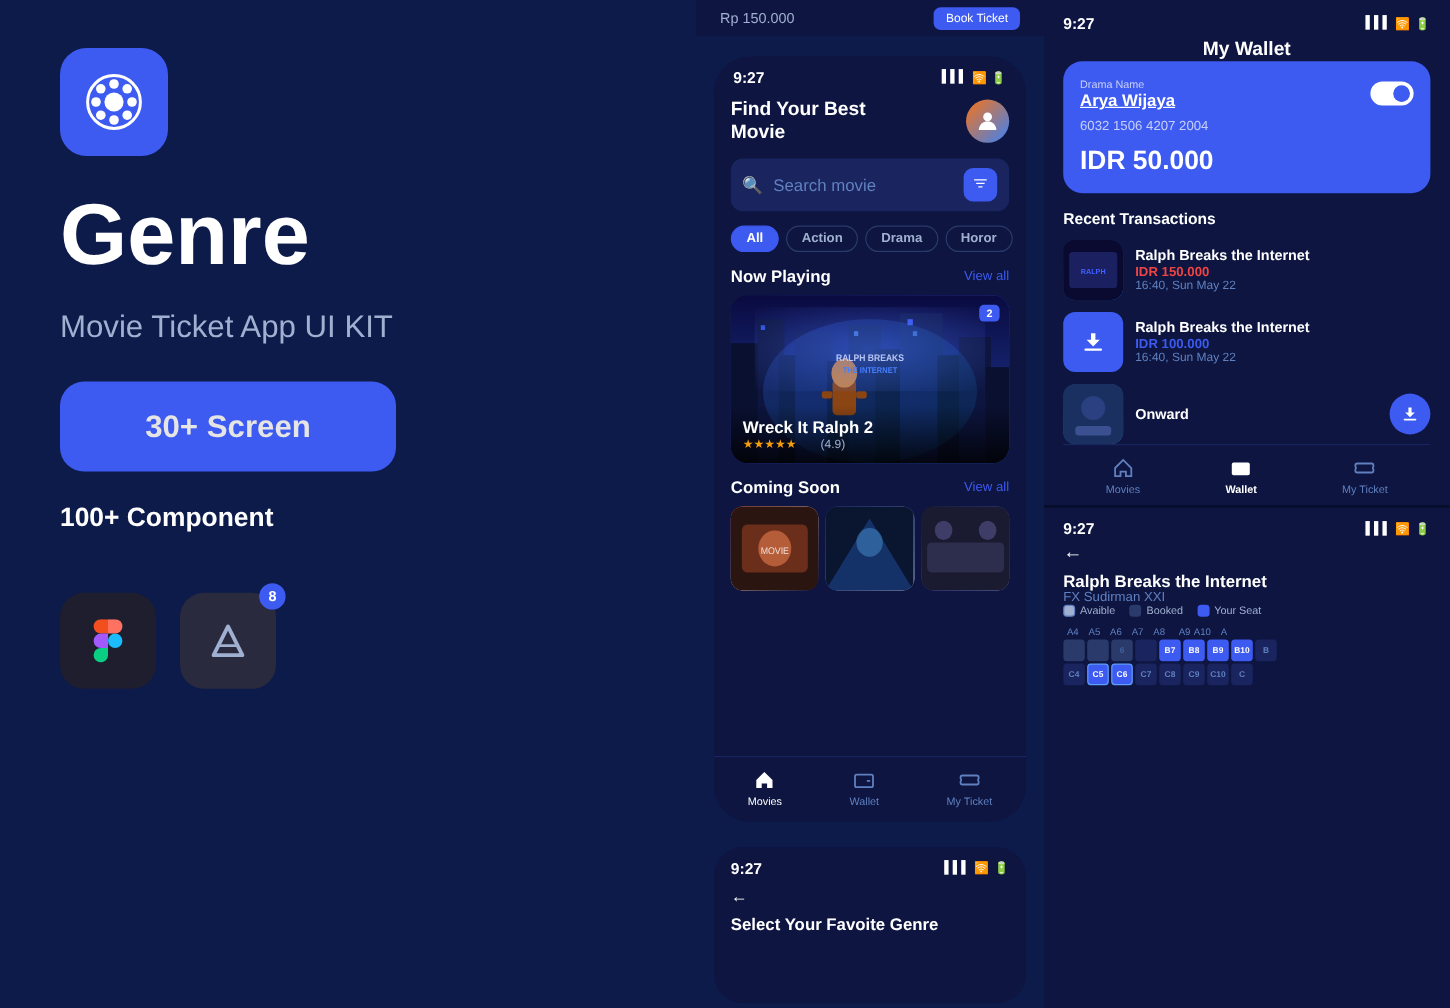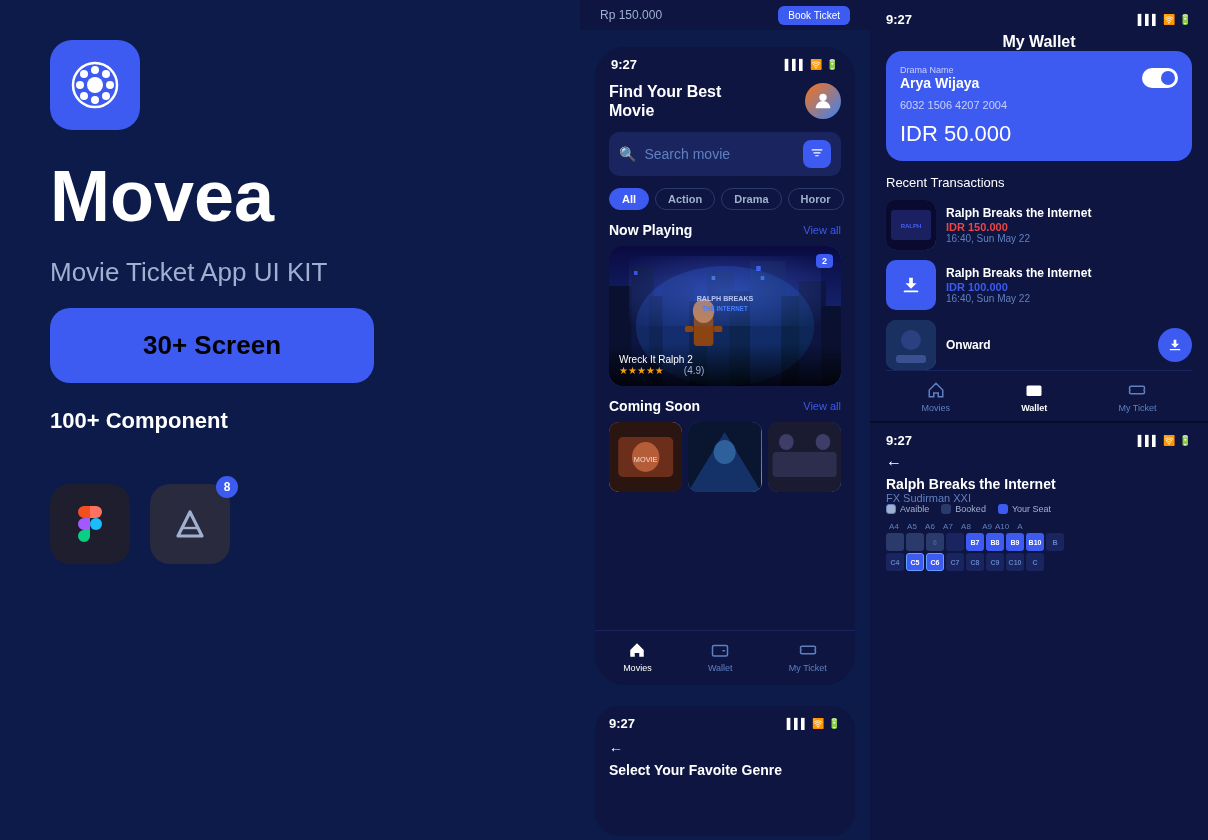--- a/index.html
+++ b/index.html
@@ -49,27 +49,28 @@
 
     .brand-subtitle {
       font-size: 26px;
       font-weight: 400;
       color: #a0b0d0;
       margin-top: 5px;
     }
 
     .screens-button {
       background: #3d5af1;
-      color: #000000;
+      color: #e5e5e5;
       font-size: 26px;
       font-weight: 700;
       border-radius: 20px;
       padding: 22px 40px;
-      width: 324px;
+      width: 280px;
       text-align: center;
+      margin-top: 10px;
     }
 
     .component-label {
       font-size: 22px;
       font-weight: 700;
       color: white;
       margin-top: 5px;
     }
 
     .tool-icons {
@@ -271,22 +272,22 @@
       position: absolute;
       bottom: 0;
       left: 0;
       right: 0;
       padding: 10px;
       background: linear-gradient(transparent, rgba(0,0,0,0.8));
     }
 
     .movie-title-card {
       color: white;
-      font-size: 10px;
-      font-weight: 400;
+      font-size: 14px;
+      font-weight: 700;
     }
 
     .movie-stars {
       color: #f59e0b;
       font-size: 10px;
     }
 
     .movie-rating {
       color: #a0b0d0;
       font-size: 10px;
@@ -379,20 +380,21 @@
       display: flex;
       justify-content: space-between;
       align-items: center;
       margin-bottom: 8px;
     }
 
     .wallet-card-name {
       color: white;
       font-size: 14px;
       font-weight: 700;
+      text-decoration: underline;
     }
 
     .toggle-switch {
       width: 36px;
       height: 20px;
       background: white;
       border-radius: 10px;
       position: relative;
     }
 
@@ -408,27 +410,27 @@
 
     .wallet-card-number {
       color: rgba(255,255,255,0.7);
       font-size: 11px;
       margin-bottom: 10px;
     }
 
     .wallet-balance {
       color: white;
       font-size: 22px;
-      font-weight: 400;
+      font-weight: 700;
     }
 
     .recent-transactions-title {
       color: white;
       font-size: 13px;
-      font-weight: 400;
+      font-weight: 700;
       margin-bottom: 10px;
     }
 
     .transaction-item {
       display: flex;
       align-items: center;
       gap: 10px;
       margin-bottom: 10px;
     }
 
@@ -626,21 +628,21 @@
       <circle cx="25" cy="40" r="4" fill="white"></circle>
       <circle cx="10" cy="25" r="4" fill="white"></circle>
       <circle cx="40" cy="25" r="4" fill="white"></circle>
       <circle cx="14" cy="14" r="4" fill="white"></circle>
       <circle cx="36" cy="36" r="4" fill="white"></circle>
       <circle cx="36" cy="14" r="4" fill="white"></circle>
       <circle cx="14" cy="36" r="4" fill="white"></circle>
     </svg>
   </div>
 
-  <div class="brand-name">Movea</div>
+  <div class="brand-name">Genre</div>
   <div class="brand-subtitle">Movie Ticket App UI KIT</div>
 
   <div class="screens-button">30+ Screen</div>
 
   <div class="component-label">100+ Component</div>
 
   <div class="tool-icons">
     <div class="figma-icon">
       <svg width="36" height="36" viewBox="0 0 38 57">
         <path d="M19 28.5a9.5 9.5 0 1 1 19 0 9.5 9.5 0 0 1-19 0z" fill="#1ABCFE"></path>

